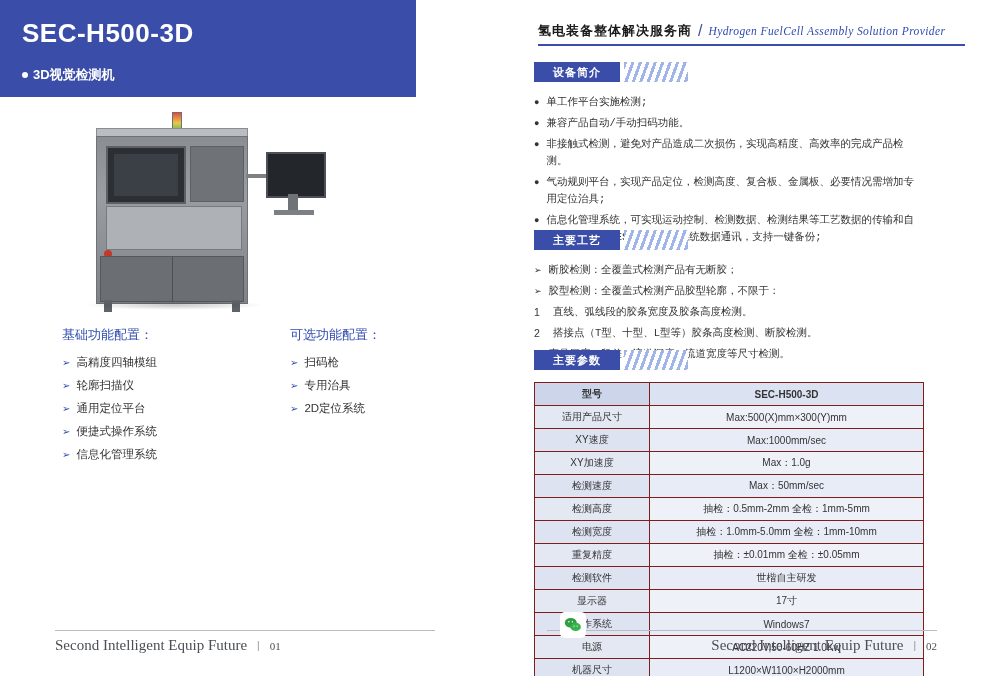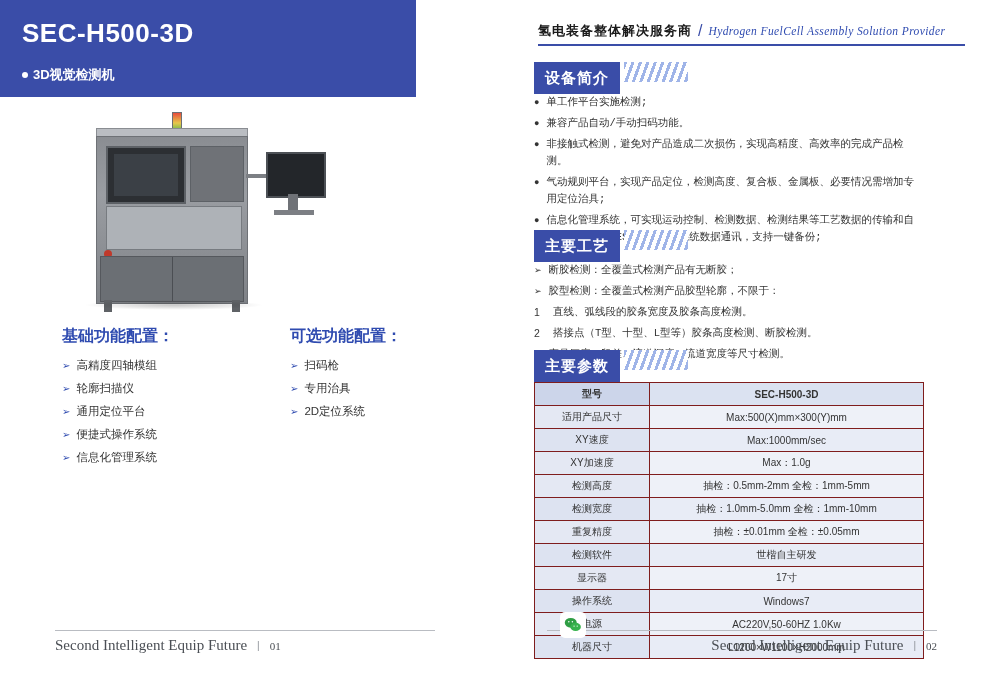--- a/index.html
+++ b/index.html
@@ -94,21 +94,21 @@
     position:absolute;left:24px;top:190px;width:180px;height:10px;
     background:radial-gradient(ellipse at center,rgba(0,0,0,.22) 0%,rgba(0,0,0,0) 70%);
   }
   .mp-leg{position:absolute;width:8px;height:12px;background:#5f6266;top:190px;}
 
   
   .feat-col{position:absolute;top:326px;}
   .feat-col.left{left:62px;}
   .feat-col.right{left:290px;}
   .feat-title{
-    color:#2f4bb0;font-size:16px;font-weight:bold;margin-bottom:10px;
+    color:#2f4bb0;font-size:13px;font-weight:normal;margin-bottom:10px;
   }
   .feat-item{
     color:#333333;font-size:11.5px;line-height:17px;margin:0 0 6px 0;
     display:flex;gap:6px;align-items:flex-start;
   }
   .arrow{color:#2f4bb0;font-size:10px;line-height:17px;}
 
   .left-footer{
     position:absolute;left:55px;bottom:22px;width:380px;
     border-top:1px solid #b9bcc2;padding-top:6px;
@@ -134,22 +134,22 @@
     font-style:italic;font-size:11.5px;color:#2f4bb0;letter-spacing:.4px;
   }
   .rp-headline-rule{
     position:absolute;left:46px;top:44px;width:427px;height:2px;background:#3a4da8;
   }
 
   
   .sec{position:absolute;left:42px;}
   .sec-head{position:relative;height:20px;width:200px;}
   .sec-chip{
-    position:absolute;left:0;top:0;width:86px;height:32px;background:#3a4da8;
-    color:#ffffff;font-size:15px;font-weight:bold;
+    position:absolute;left:0;top:0;width:86px;height:20px;background:#3a4da8;
+    color:#ffffff;font-size:11px;font-weight:bold;
     display:flex;align-items:center;justify-content:center;letter-spacing:1px;
   }
   .sec-stripes{
     position:absolute;left:90px;top:0;width:64px;height:20px;
     background:repeating-linear-gradient(110deg,#9fb4e8 0 3px,#ffffff 3px 7px);
   }
   .sec-body{margin-top:12px;width:390px;}
   .li{
     display:flex;gap:7px;align-items:flex-start;
     font-size:10.5px;color:#333;line-height:17px;margin-bottom:4px;
@@ -361,20 +361,24 @@
           <td class="k">适用产品尺寸</td>
           <td class="v">Max:500(X)mm×300(Y)mm</td>
         </tr>
         <tr class="alt">
           <td class="k">XY速度</td>
           <td class="v">Max:1000mm/sec</td>
         </tr>
         <tr>
           <td class="k">XY加速度</td>
           <td class="v">Max：1.0g</td>
+        </tr>
+        <tr class="alt">
+          <td class="k">检测速度</td>
+          <td class="v">Max：50mm/sec</td>
         </tr>
         <tr>
           <td class="k">检测高度</td>
           <td class="v">抽检：0.5mm-2mm  全检：1mm-5mm</td>
         </tr>
         <tr class="alt">
           <td class="k">检测宽度</td>
           <td class="v">抽检：1.0mm-5.0mm  全检：1mm-10mm</td>
         </tr>
         <tr>

